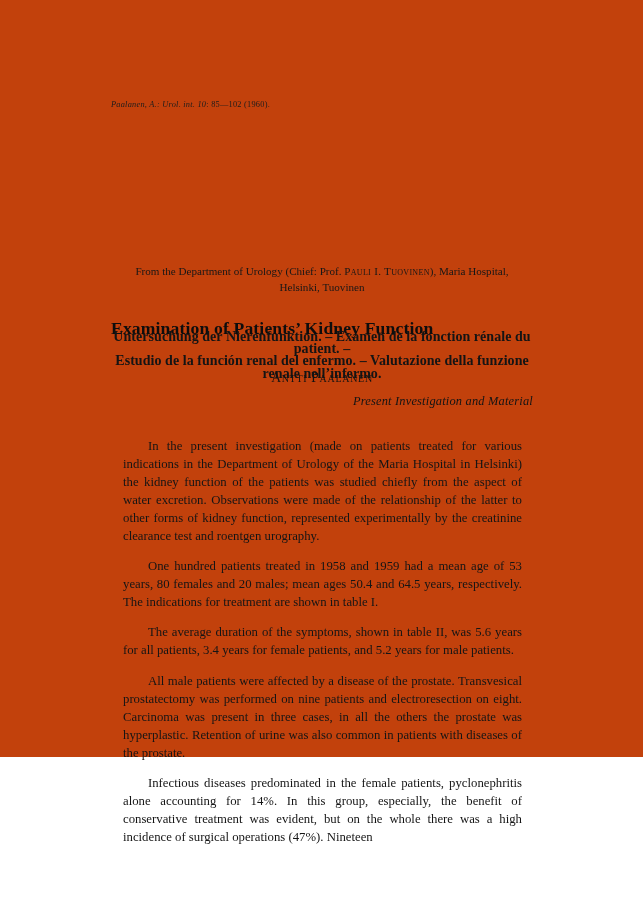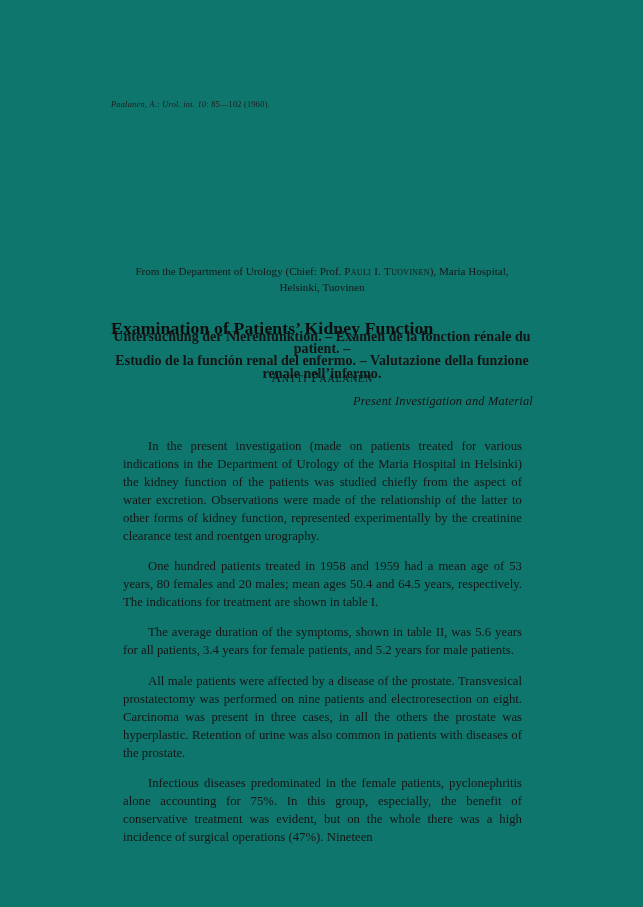--- a/index.html
+++ b/index.html
@@ -14,22 +14,22 @@
     color: #141414;
     overflow: hidden;
     position: relative;
   }
 
   .page {
     position: absolute;
     left: 0;
     top: 0;
     width: 643px;
-    height: 907px;
-    background: #0f766e;
+    height: 757px;
+    background: #c2410c;
   }
 
   
   .citation {
     position: absolute;
     left: 111px;
     top: 100px;
     width: 430px;
     font-size: 8.3px;
     letter-spacing: 0.25px;
@@ -151,16 +151,16 @@
 
   <div class="author">Antti Paalanen</div>
 
   <div class="section-heading">Present Investigation and Material</div>
 
   <div class="body-text">
     <p>In the present investigation (made on patients treated for various indications in the Department of Urology of the Maria Hospital in Helsinki) the kidney function of the patients was studied chiefly from the aspect of water excretion. Observations were made of the relationship of the latter to other forms of kidney function, represented experimentally by the creatinine clearance test and roentgen urography.</p>
     <p>One hundred patients treated in 1958 and 1959 had a mean age of 53 years, 80 females and 20 males; mean ages 50.4 and 64.5 years, respectively. The indications for treatment are shown in table I.</p>
     <p>The average duration of the symptoms, shown in table II, was 5.6 years for all patients, 3.4 years for female patients, and 5.2 years for male patients.</p>
     <p>All male patients were affected by a disease of the prostate. Transvesical prostatectomy was performed on nine patients and electroresection on eight. Carcinoma was present in three cases, in all the others the prostate was hyperplastic. Retention of urine was also common in patients with diseases of the prostate.</p>
-    <p>Infectious diseases predominated in the female patients, pyclonephritis alone accounting for 75%. In this group, especially, the benefit of conservative treatment was evident, but on the whole there was a high incidence of surgical operations (47%). Nineteen</p>
+    <p>Infectious diseases predominated in the female patients, pyclonephritis alone accounting for 14%. In this group, especially, the benefit of conservative treatment was evident, but on the whole there was a high incidence of surgical operations (47%). Nineteen</p>
   </div>
 
 </div>
 
 </body></html>

